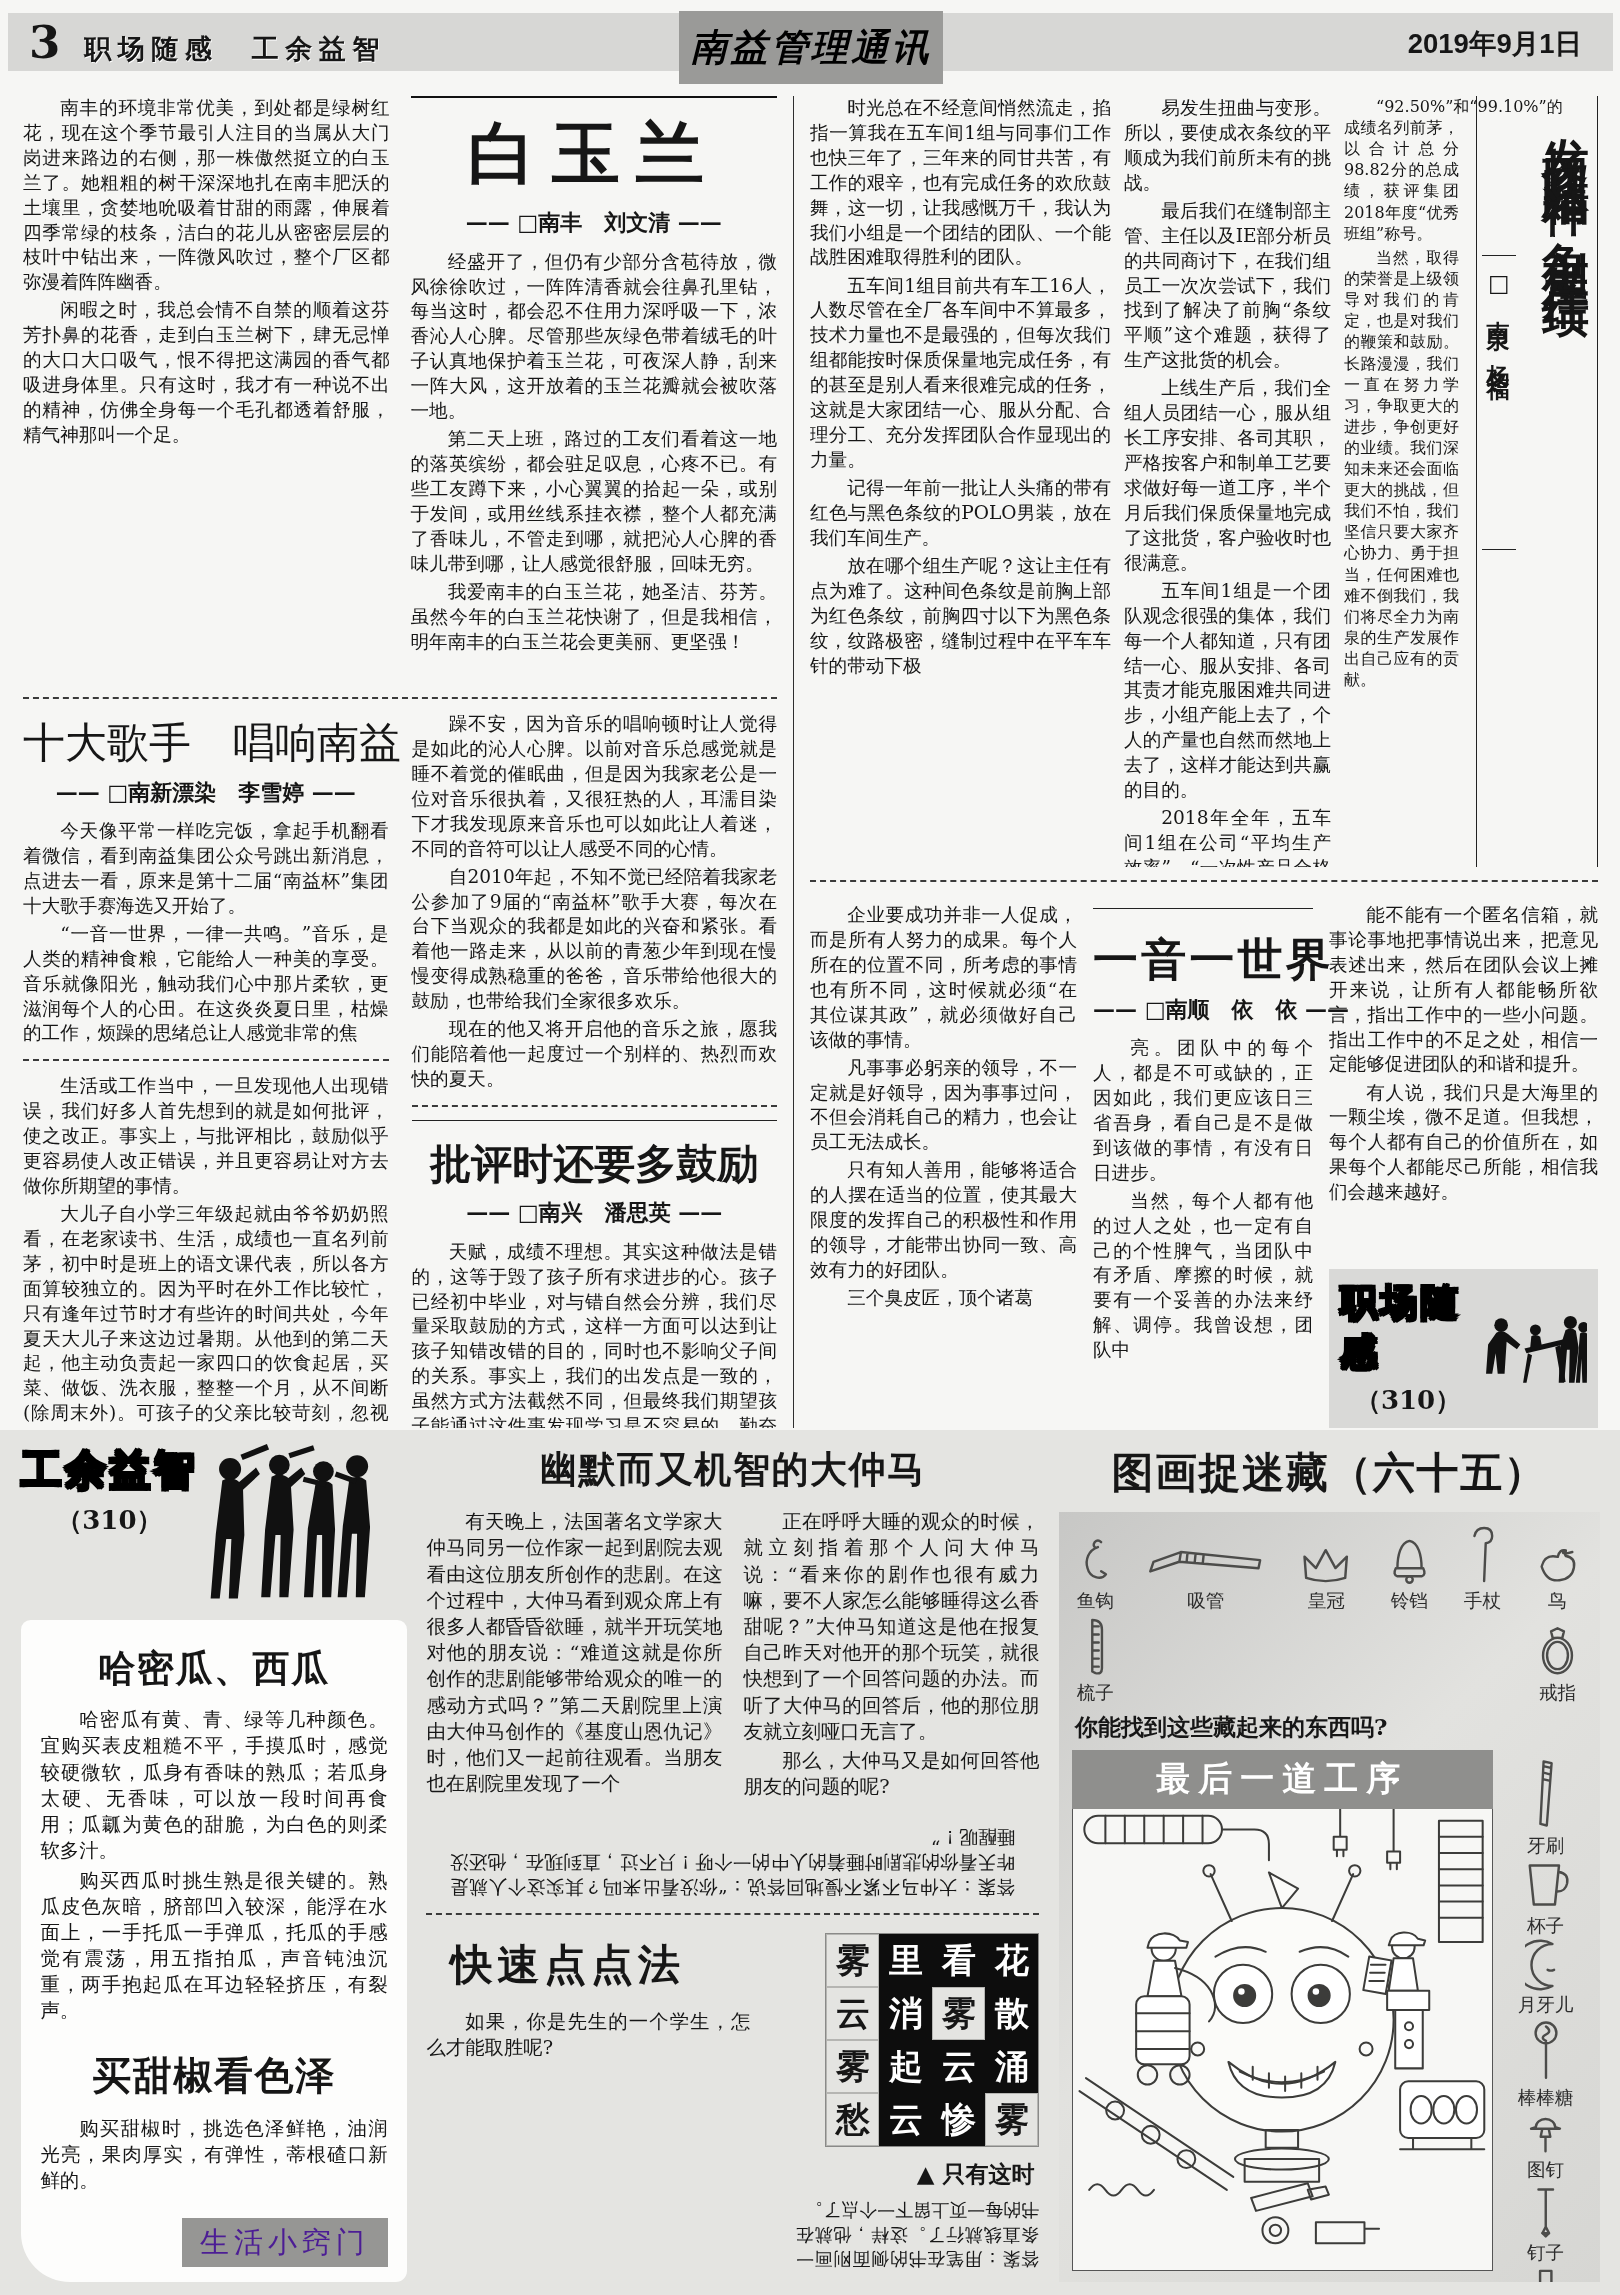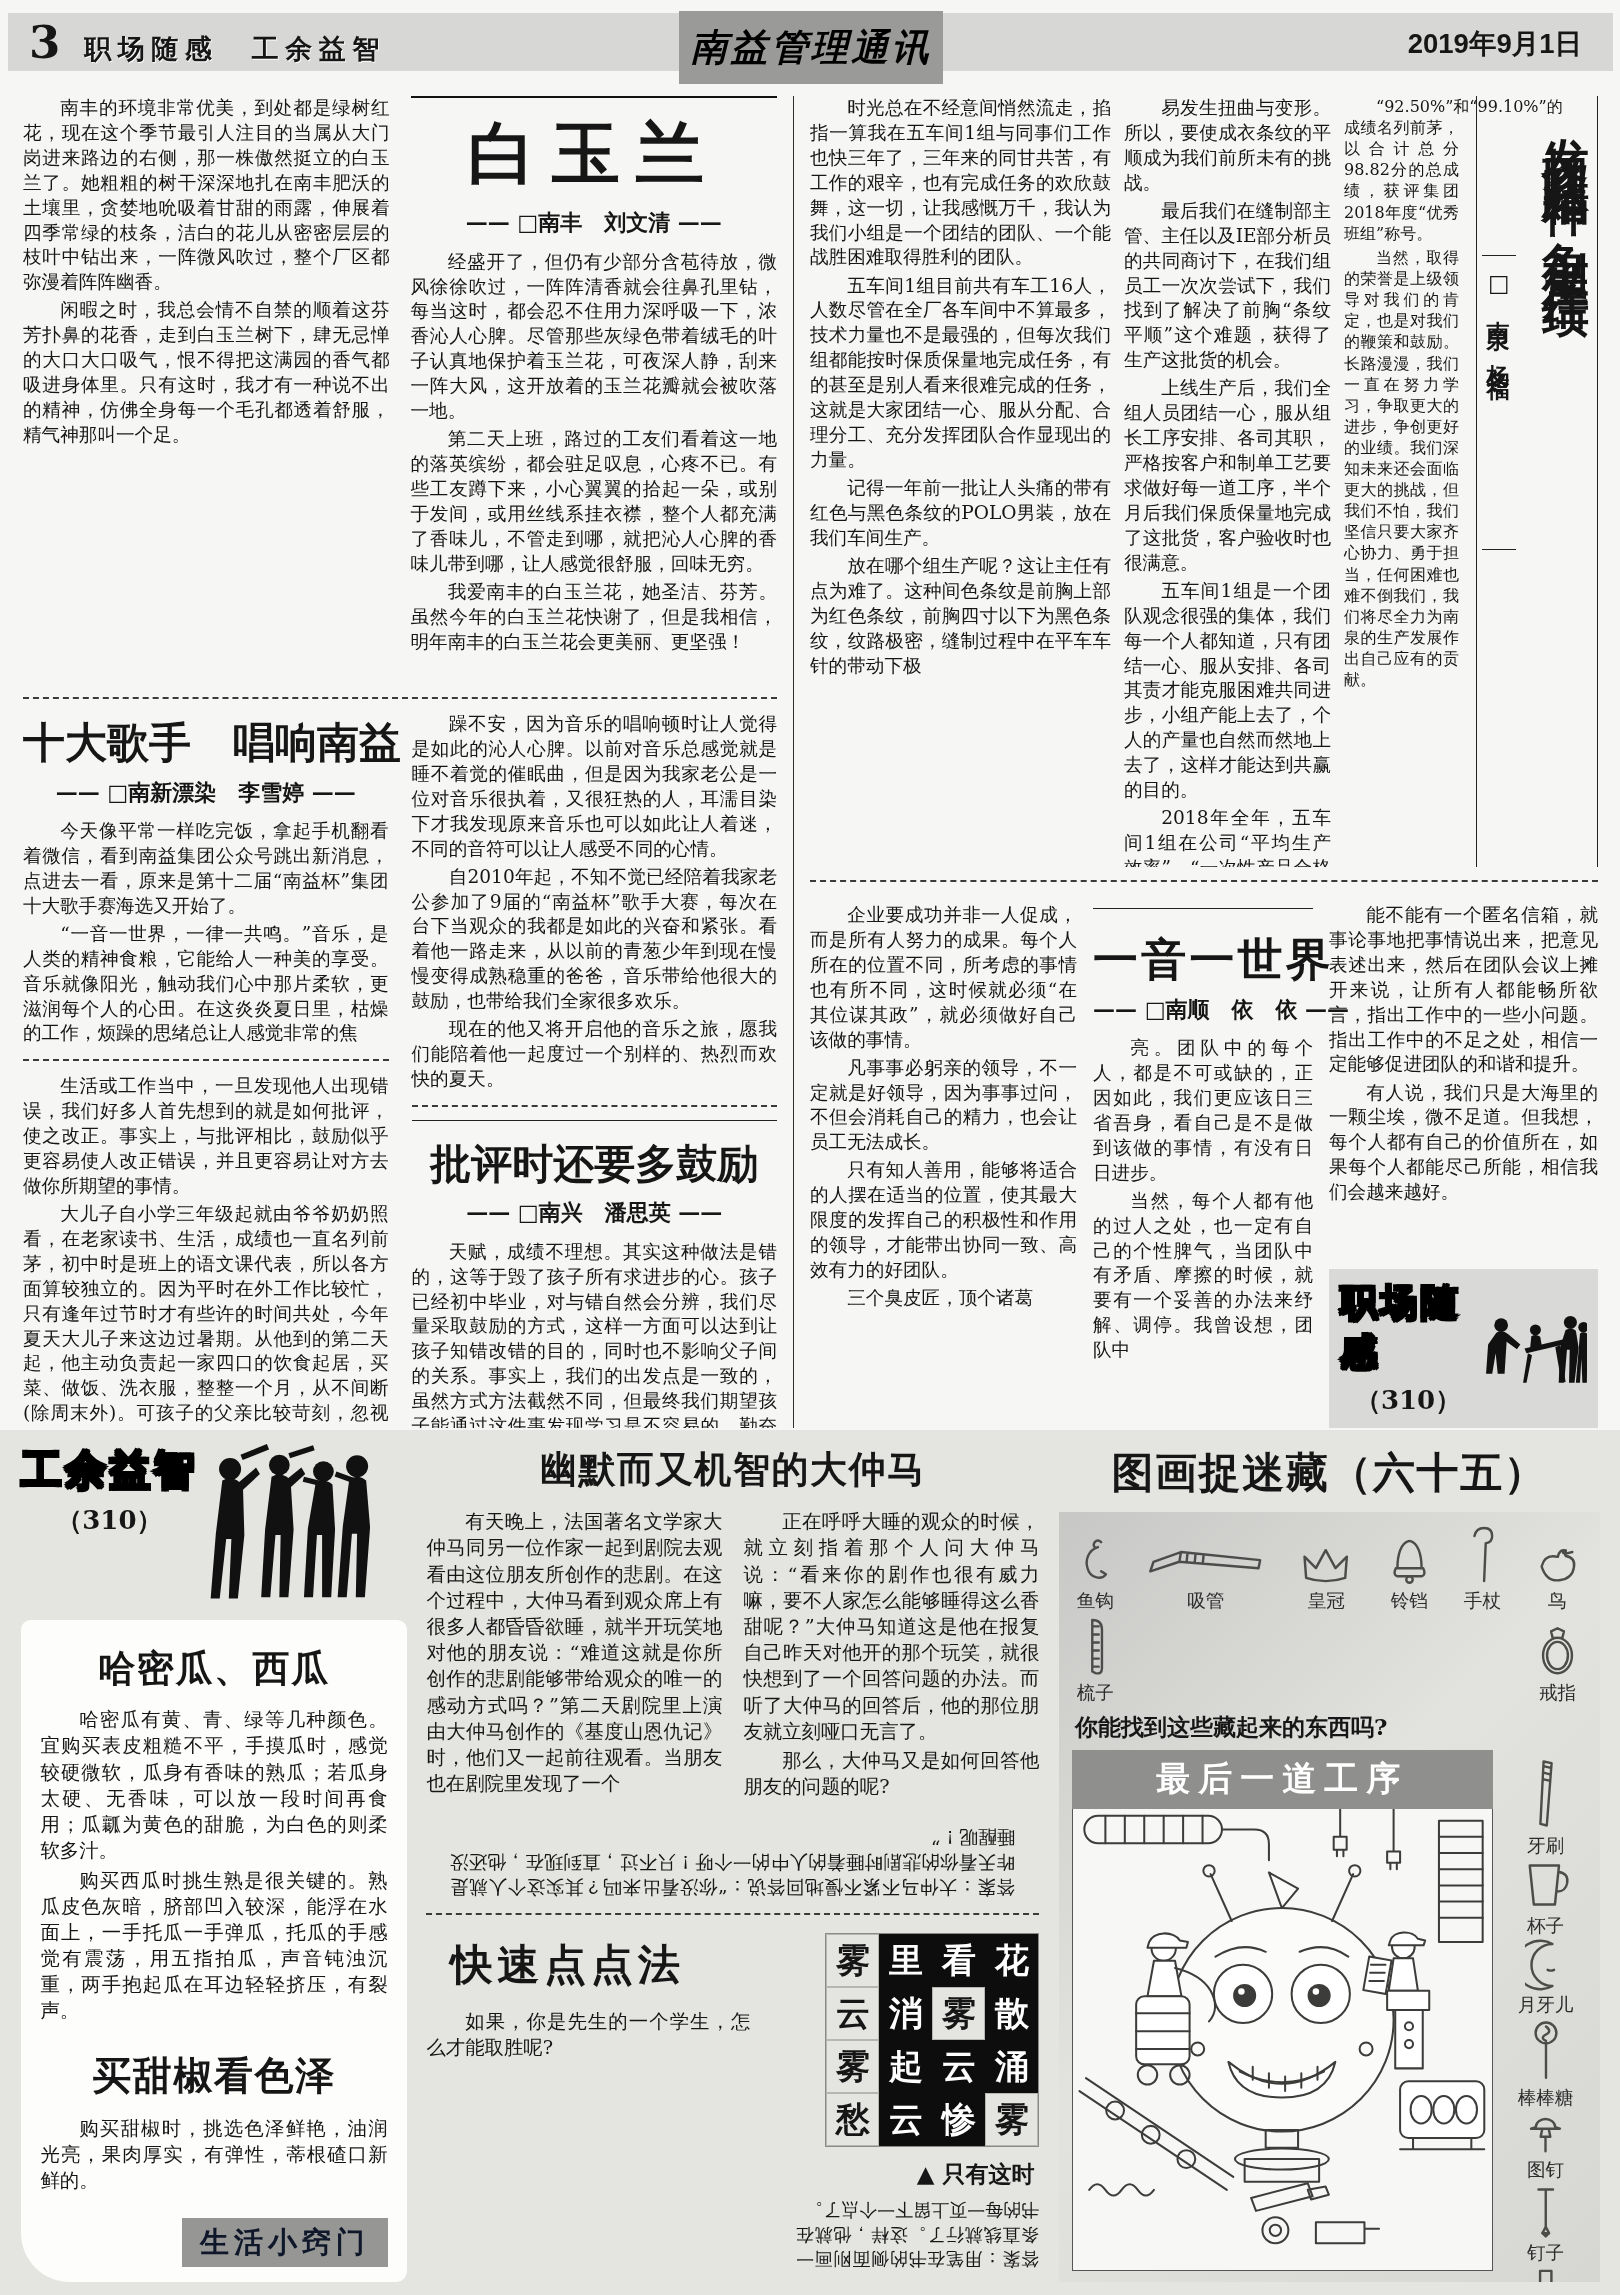--- a/index.html
+++ b/index.html
@@ -21,21 +21,21 @@
 
   
   #top-main{position:absolute;top:96px;left:23px;width:1575px;height:1332px;display:flex;overflow:hidden;}
   .left-super{width:771px;padding-right:16px;border-right:1.6px solid #2e2e2e;box-sizing:border-box;}
   .sec-bylan{display:flex;gap:21px;height:588px;overflow:hidden;}
   .sec-bylan .c{flex:1;}
   .title-box{border-top:2.4px solid #111;padding-top:11.3px;margin-bottom:4.9px;}
   .h-bylan{font-size:68px;font-weight:900;text-align:center;margin:0 0 8px;letter-spacing:16px;}
   .two-col{display:flex;gap:23px;}
   .two-col .col{flex:1;min-width:0;}
-  .h-mid{font-size:42px;font-weight:700;text-align:center;margin:3.2px 0 6.5px;white-space:nowrap;}
+  .h-mid{font-size:42px;font-weight:400;text-align:center;margin:3.2px 0 6.5px;white-space:nowrap;}
   .h-piping{font-size:41px;font-weight:900;text-align:center;margin:8px 0 6.5px;border-top:1.6px solid #222;padding-top:16px;white-space:nowrap;}
 
   .mid-right{flex:1;padding-left:16px;display:flex;flex-direction:column;box-sizing:border-box;}
   .row1{display:flex;gap:13px;height:771px;overflow:hidden;}
   .fy-c1{width:301px;}
   .fy-c2{width:207px;}
   .fy-c3{width:115px;}
   .fy-c3 p.t{font-size:16px;line-height:1.32;}
   .strip{width:122px;margin-left:auto;border-left:1.6px solid #222;border-right:1.6px solid #222;display:flex;justify-content:space-between;padding:4.9px 4.9px;box-sizing:border-box;}
   .v-byline{writing-mode:vertical-rl;text-orientation:upright;font-size:23px;font-weight:700;letter-spacing:6.5px;margin-top:154px;border-top:1.6px solid #222;border-bottom:1.6px solid #222;padding:13px 1.6px;height:267px;}
@@ -55,21 +55,21 @@
 
   
   #bottom{position:absolute;top:1430px;left:0;width:1621px;height:865px;background:#e4e4e1;box-sizing:border-box;padding:13px 21px;display:flex;gap:19.4px;overflow:hidden;}
   #bottom p.t{font-size:19.4px;line-height:1.35;}
   .b-left{width:386px;display:flex;flex-direction:column;}
   .gy-logo{display:flex;align-items:flex-start;gap:8px;height:177px;}
   .gy-logo .bubble{font-size:41px;}
   .white-card{background:#fdfdfc;border-radius:9.7px 9.7px 11.3px 49px;padding:21px 19.4px 14.6px;flex:1;display:flex;flex-direction:column;overflow:hidden;}
   .h-card{font-size:37px;font-weight:900;text-align:center;margin:3.2px 0 13px;letter-spacing:1.6px;white-space:nowrap;}
   .h-card2{font-size:39px;font-weight:900;text-align:center;margin:21px 0 13px;letter-spacing:1.6px;white-space:nowrap;}
-  .life-label{margin-top:auto;align-self:flex-end;background:#969694;color:#0f172a;font-size:29px;font-weight:700;padding:4.9px 18px;letter-spacing:4.9px;font-family:"Liberation Sans",sans-serif;}
+  .life-label{margin-top:auto;align-self:flex-end;background:#969694;color:#4c1d95;font-size:29px;font-weight:400;padding:4.9px 18px;letter-spacing:4.9px;font-family:"Liberation Sans",sans-serif;}
 
   .b-mid{width:613px;display:flex;flex-direction:column;}
   .h-dz{font-size:37px;font-weight:900;text-align:center;margin:1.6px 0 14.6px;letter-spacing:1.6px;white-space:nowrap;}
   .dz-cols{display:flex;gap:21px;height:308px;overflow:hidden;}
   .dz-cols .col{flex:1;min-width:0;}
   .flip{transform:rotate(180deg);}
   .dz-answer{margin:8px 24px 0;font-size:18.6px;line-height:1.35;text-align:justify;}
   .dd-row{display:flex;gap:18px;margin-top:4.9px;flex:1;min-height:0;}
   .dd-left{width:324px;}
   .h-dd{font-size:42px;font-weight:900;margin:3.2px 0 16px 24px;letter-spacing:4.9px;}

